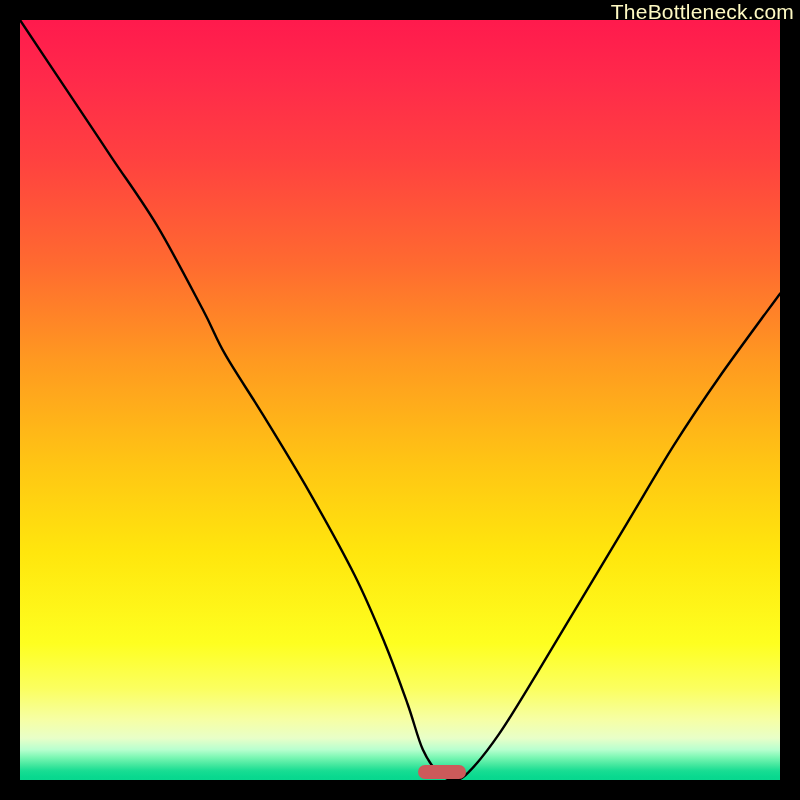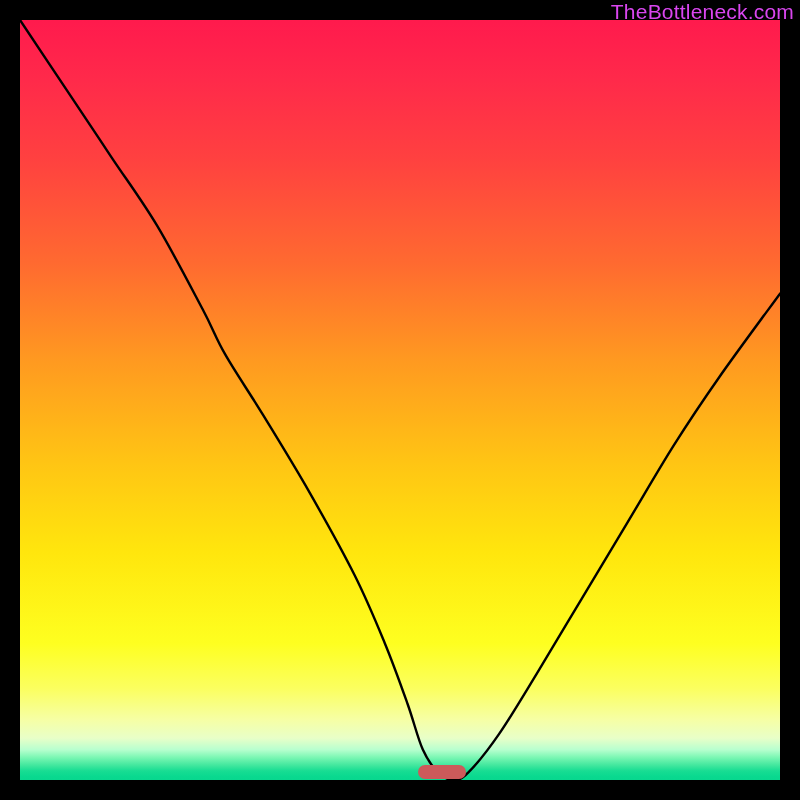--- a/index.html
+++ b/index.html
@@ -66,21 +66,21 @@
     height: 14px;
     background: #cc5a5a;
     border-radius: 7px;
   }
   .watermark {
     position: absolute;
     top: 0px;
     right: 6px;
     font-family: Arial, Helvetica, sans-serif;
     font-size: 21px;
-    color: #d946ef;
+    color: #fef9c3;
     letter-spacing: 0.2px;
   }
 </style>
 </head>
 <body>
 
 <div class="frame">
 
   <div class="plot">
     <div class="gradient"></div>

